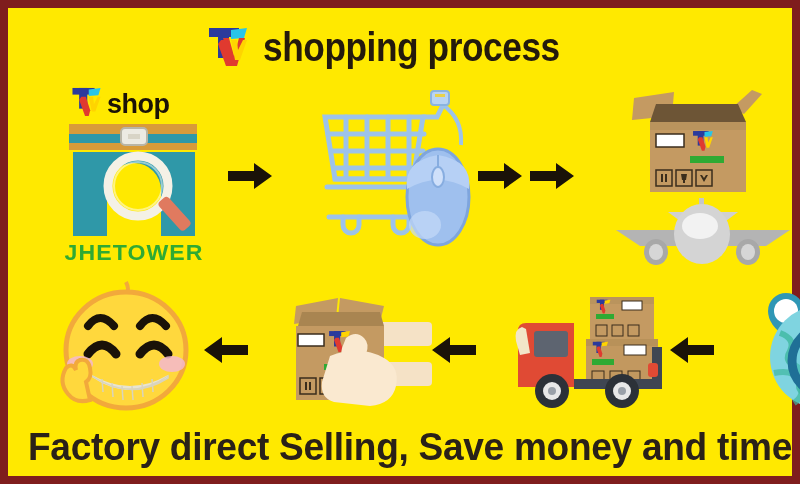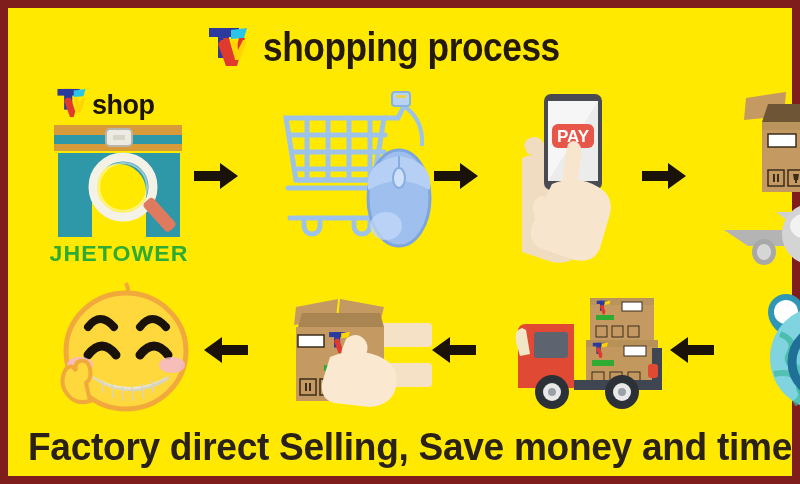--- a/index.html
+++ b/index.html
@@ -33,21 +33,21 @@
     transform-origin:left center;
     white-space:nowrap;
     line-height:1;
   }
 
   
   .row{position:absolute;left:0;width:800px;display:flex;align-items:center;}
   .row1{top:78px;height:180px;}
   .row2{top:272px;height:140px;}
 
-  .cell{position:relative;display:flex;align-items:center;justify-content:center;padding-left:36px;}
+  .cell{position:relative;display:flex;align-items:flex-start;justify-content:center;padding-left:36px;}
   .arrow-cell{display:flex;align-items:center;justify-content:center;}
 
   .arrow{display:block;}
 
   
   .shop-wrap{position:relative;width:150px;height:178px;}
   .shop-logo{position:absolute;left:12px;top:0;display:flex;align-items:flex-end;gap:2px;}
   .shop-word{
     font-family:"Liberation Sans",sans-serif;font-weight:bold;font-size:27px;
     color:#1b1206;line-height:1;letter-spacing:-0.5px;
@@ -160,38 +160,20 @@
         <ellipse cx="112" cy="136" rx="16" ry="14" fill="#c4daf8" opacity="0.7"></ellipse>
       </svg>
     </div>
 
     <div class="arrow-cell" style="width:52px;">
       <svg class="arrow" width="44" height="28" viewBox="0 0 44 28">
         <polygon points="0,9 26,9 26,1 44,14 26,27 26,19 0,19" fill="#1a1208"></polygon>
       </svg>
     </div>
 
-    <div class="cell" style="width:130px;height:178px;">
-      <svg width="128" height="176" viewBox="0 0 128 176">
-
-        <path d="M14 66 q-8 -12 2 -16 q10 -4 15 8 l6 12 z" fill="#f0dcc0"></path>
-        <path d="M8 70 q16 -8 30 2 l38 22 q14 8 8 24 l-16 42 q-8 18 -30 14 l-30 -10 z" fill="#f0dcc0"></path>
-
-        <rect x="30" y="6" width="58" height="96" rx="7" fill="#4a4a52"></rect>
-        <rect x="34" y="13" width="50" height="80" fill="#ececec"></rect>
-        <polygon points="34,13 84,13 34,93" fill="#f6f6f6"></polygon>
-
-        <rect x="38" y="36" width="42" height="24" rx="6" fill="#e8564a"></rect>
-        <text x="59" y="54" font-family="Liberation Sans, sans-serif" font-size="17" font-weight="bold" fill="#ffffff" text-anchor="middle">PAY</text>
-
-        <path d="M54 56 q6 -6 11 0 q4 5 2 14 l-4 28 l-16 4 l4 -32 z" fill="#f7e6cd"></path>
-        <path d="M38 96 q26 -10 48 4 q14 9 10 26 l-10 34 q-6 16 -26 12 l-34 -12 q-12 -6 -8 -22 z" fill="#f7e6cd"></path>
-        <path d="M26 108 q-10 6 -6 18 l6 20 l16 -6 l-6 -30 z" fill="#f7e6cd"></path>
-      </svg>
-    </div>
 
     <div class="arrow-cell" style="width:52px;">
       <svg class="arrow" width="44" height="28" viewBox="0 0 44 28">
         <polygon points="0,9 26,9 26,1 44,14 26,27 26,19 0,19" fill="#1a1208"></polygon>
       </svg>
     </div>
 
     <div class="cell" style="width:182px;height:180px;flex-direction:column;gap:0;">
 
       <svg width="170" height="112" viewBox="0 0 170 112">

